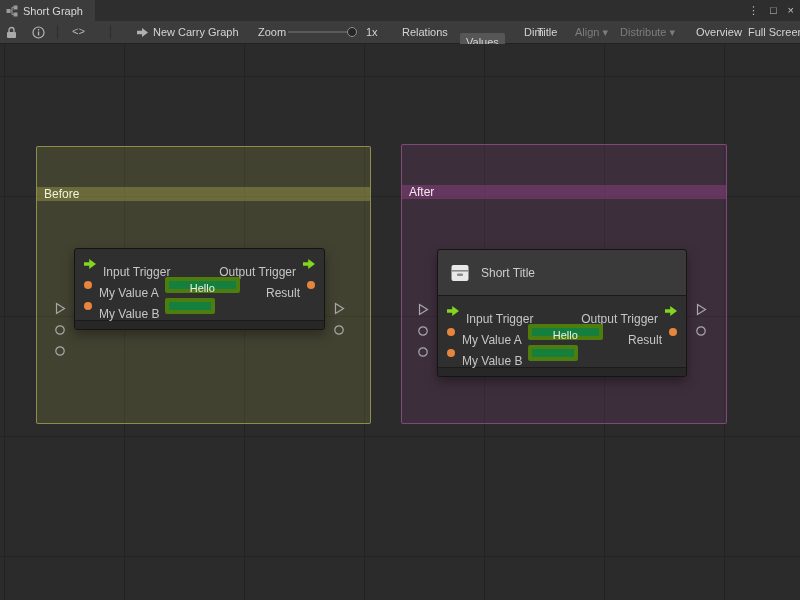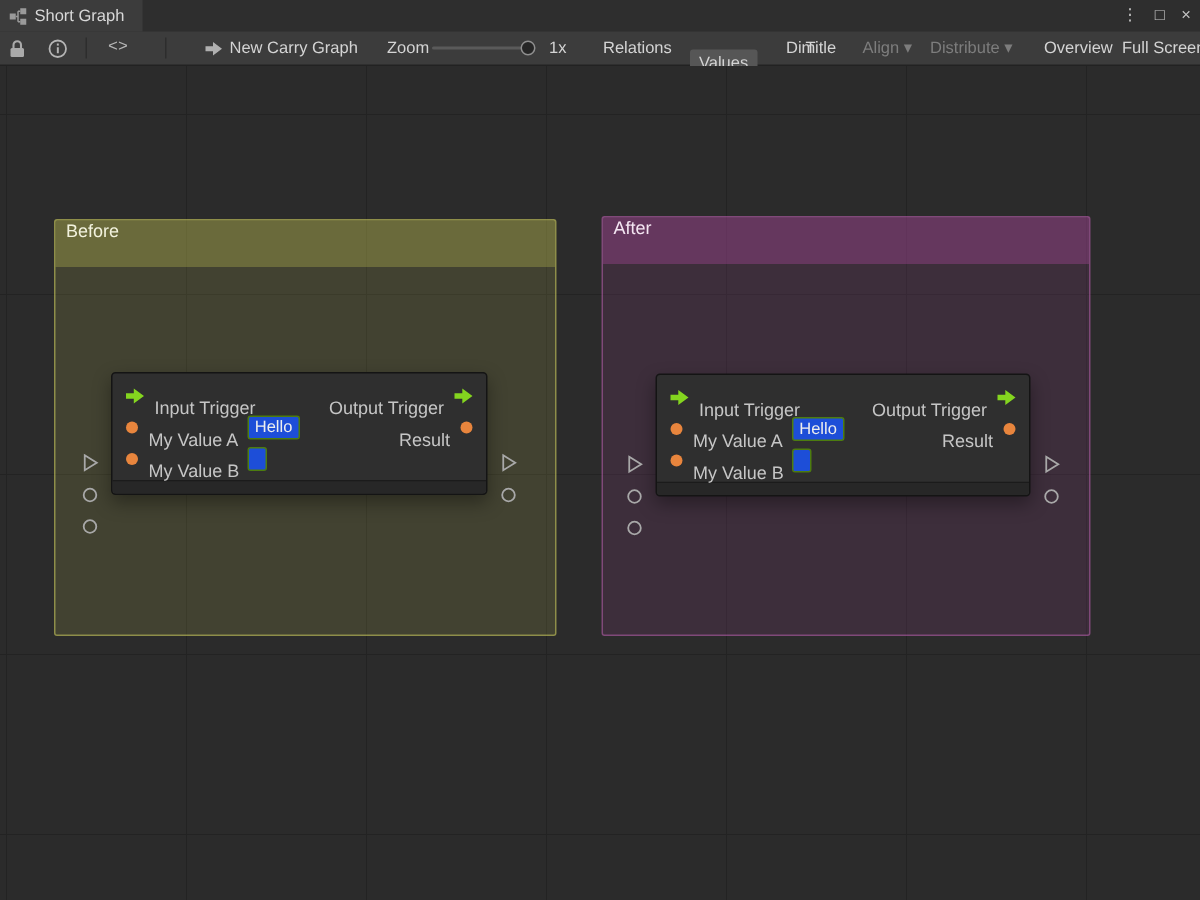--- a/index.html
+++ b/index.html
@@ -28,37 +28,37 @@
 
   
   #canvas { position:absolute; top:44px; left:0; width:800px; height:556px;
     background-color:#2b2b2b;
     background-image:linear-gradient(to right,#232323 1px,transparent 1px),
                      linear-gradient(to bottom,#232323 1px,transparent 1px);
     background-size:120px 120px; background-position:4px 32px; }
 
   
   .group { position:absolute; border-radius:2px; }
-  .group-header { height:31px; display:flex; align-items:flex-start; padding:0 7px; font-size:12px; }
+  .group-header { height:14px; display:flex; align-items:center; padding:0 7px; font-size:12px;margin-top:40px; }
   #group-before { left:36px; top:102px; width:335px; height:278px; background:rgba(186,186,80,0.16); border:1px solid rgba(205,205,95,0.55); }
   #group-before .group-header { background:rgba(186,186,80,0.34); color:#f2f2dd; }
   #group-after { left:401px; top:100px; width:326px; height:280px; background:rgba(178,74,164,0.14); border:1px solid rgba(196,100,184,0.50); }
   #group-after .group-header { background:rgba(178,74,164,0.34); color:#f4e6f2; }
 
   
   .node { position:absolute; background:#2f2f2f; border:1px solid #141414; border-radius:3px; box-shadow:0 5px 12px rgba(0,0,0,0.35); }
   .node-header { height:46px; background:#3a3a3a; border-bottom:1px solid #1a1a1a; display:flex; align-items:center; gap:10px; padding:0 11px; border-radius:3px 3px 0 0; }
   .node-title { font-size:12px; color:#cccccc; }
   .node-body { padding:4px 0; }
   .prow { height:21px; display:flex; align-items:center; justify-content:space-between; }
   .pside { display:flex; align-items:center; gap:6px; }
   .pside.left { padding-left:8px; }
   .pside.right { padding-right:8px; }
   .plabel { font-size:12px; color:#c6c6c6; white-space:nowrap;margin-top:16px; }
-  .field { display:inline-block; background:#1d4ed8; border:1px solid #4d7c0f; border-radius:2px; font-size:11px; color:#eeeeee; height:16px; line-height:14px; padding:0 4px; min-width:13px; }
+  .field { display:inline-block; background:#15803d; border:4px solid #4d7c0f; border-radius:2px; font-size:11px; color:#eeeeee; height:16px; line-height:14px; padding:0 21px; min-width:13px; }
   .node-footer { height:9px; background:#272727; border-top:1px solid #1b1b1b; border-radius:0 0 3px 3px; }
   .eport { position:absolute; }
 </style>
 </head>
 <body>
 
 <div id="window">
 
   <div id="titlebar">
     <div class="tab">
@@ -178,20 +178,28 @@
         </svg>
       <svg class="eport" style="right:-21px;top:53px" width="12" height="13" viewBox="0 0 12 13">
           <path d="M2.5 1.5L10.5 6.5 2.5 11.5Z" fill="none" stroke-width="1.2" stroke="#a8a8a8"></path>
         </svg>
       <svg class="eport" style="right:-21px;top:75px" width="12" height="12" viewBox="0 0 12 12">
           <circle cx="6" cy="6" r="4.2" fill="none" stroke-width="1.2" stroke="#a8a8a8"></circle>
         </svg>
     </div>
 
     <div class="node" style="left:437px;top:205px;width:250px">
+      <div class="node-header">
+        <svg width="22" height="22" viewBox="0 0 22 22">
+          <rect x="2.5" y="3" width="17" height="16" rx="2" fill="#e8e8e8"></rect>
+          <rect x="2.5" y="8" width="17" height="1.6" fill="#8a8a8a"></rect>
+          <rect x="8" y="11.5" width="6" height="2.5" rx="1" fill="#8a8a8a"></rect>
+        </svg>
+        <span class="node-title">Short Title</span>
+      </div>
       <div class="node-body">
         <div class="prow">
           <div class="pside left">
             <svg width="14" height="12" viewBox="0 0 14 12">
                 <path d="M1 4.2H6.2V1L13 6 6.2 11V7.8H1Z" fill="#84d51f"></path>
               </svg>
             <span class="plabel">Input Trigger</span>
           </div>
           <div class="pside right">
             <span class="plabel">Output Trigger</span>

